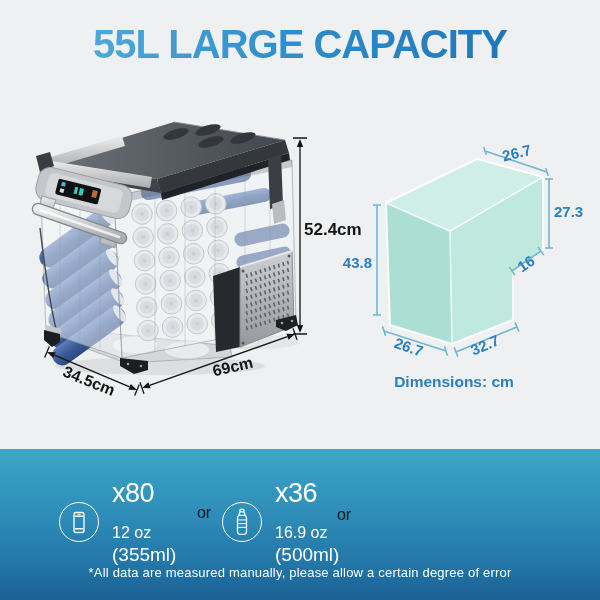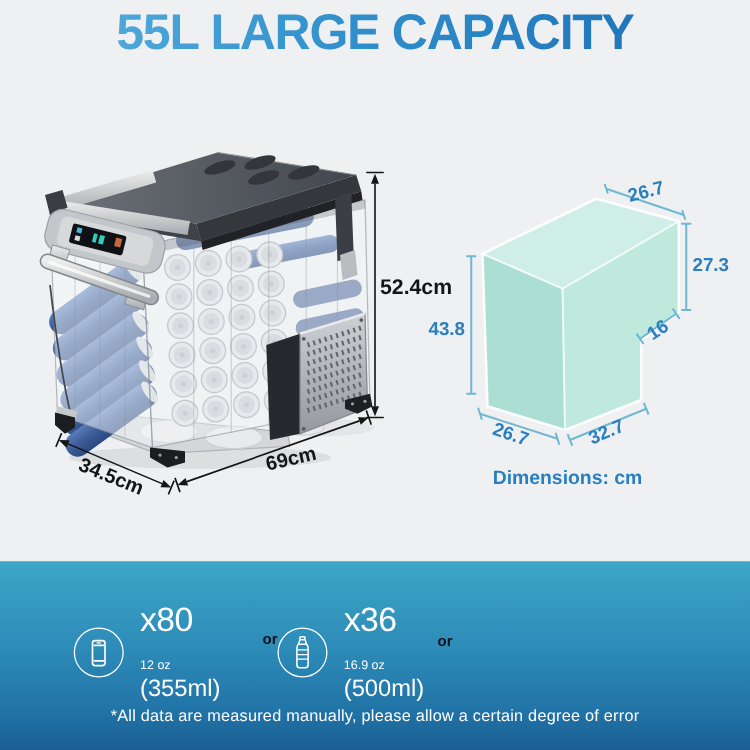--- a/index.html
+++ b/index.html
@@ -1,35 +1,35 @@
 <!DOCTYPE html>
 <html><head>
 <meta charset="utf-8">
 <style>
   html,body{margin:0;padding:0;}
   .stage{position:relative;width:600px;height:600px;background:#eff0f1;overflow:hidden;
          font-family:"Liberation Sans",sans-serif;}
-  .title{position:absolute;top:4px;left:0;width:600px;text-align:center;
+  .title{position:absolute;top:22px;left:0;width:600px;text-align:center;
          font-size:40px;font-weight:700;letter-spacing:-1px;color:#2b86c3;white-space:nowrap;}
   @supports (-webkit-background-clip:text){
     .title{background:linear-gradient(94deg,#5cb3e0 0%,#2f8ecb 48%,#1a6cb3 100%);
            -webkit-background-clip:text;-webkit-text-fill-color:transparent;}
   }
   .art{position:absolute;top:0;left:0;}
   .band{position:absolute;left:0;top:449px;width:600px;height:151px;
         background:linear-gradient(180deg,#3da6c6 0%,#2d8cb8 45%,#2173a6 80%,#1a5f93 100%);}
   .cap-group{position:absolute;display:flex;align-items:center;gap:13px;height:72px;top:37px;}
   .cap-circle{width:38px;height:38px;border:1.6px solid #ffffff;border-radius:50%;
               display:flex;align-items:center;justify-content:center;flex:0 0 auto;}
   .cap-text{color:#ffffff;line-height:1;}
   .cap-count{font-size:27px;font-weight:400;letter-spacing:-0.5px;}
-  .cap-size{font-size:10px;margin-top:18px;}
+  .cap-size{font-size:16px;margin-top:18px;}
   .cap-volume{font-size:19px;margin-top:4px;}
-  .cap-or{position:absolute;width:36px;text-align:right;color:#0e141d;
-          font-size:12px;font-weight:700;}
+  .cap-or{position:absolute;width:36px;text-align:center;color:#0e141d;
+          font-size:16px;font-weight:400;}
   .band-note{position:absolute;left:0;top:116px;width:600px;text-align:center;
              color:#ffffff;font-size:13px;letter-spacing:0.2px;}
   svg text{font-family:"Liberation Sans",sans-serif;}
   .dimF{font-weight:700;fill:#151515;}
   .dimB{font-weight:700;fill:#2a7fc1;}
 </style>
 </head>
 <body>
 
 <div class="stage">

